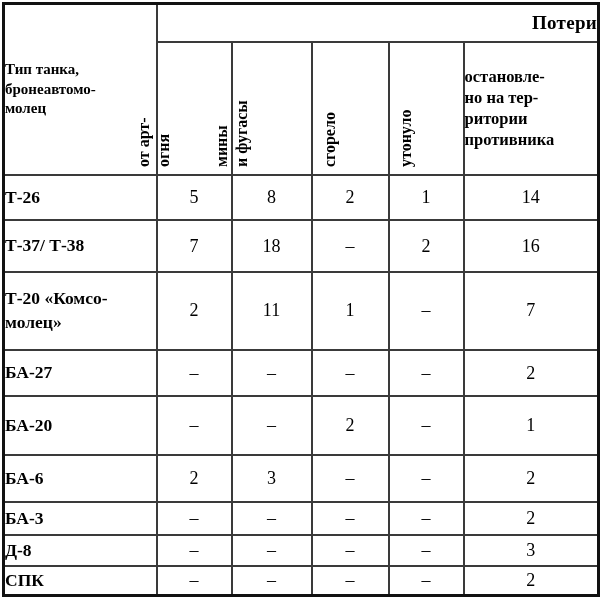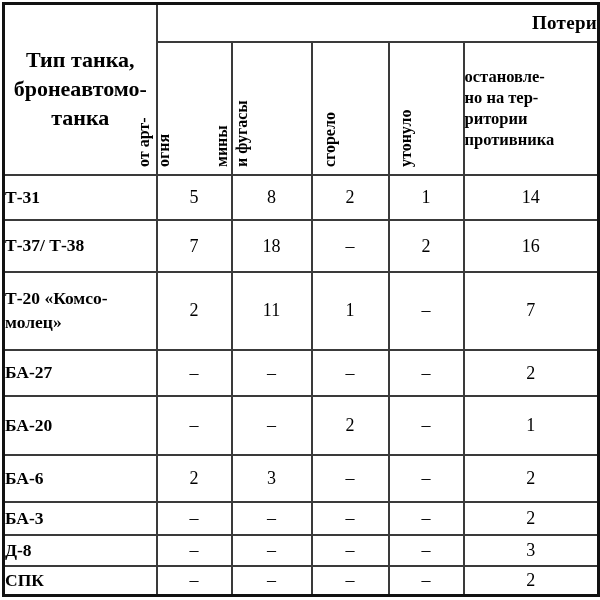--- a/index.html
+++ b/index.html
@@ -48,24 +48,24 @@
   td.group-head {
     text-align: right;
     vertical-align: middle;
     font-weight: bold;
     font-size: 19px;
     letter-spacing: 0.3px;
     height: 37px;
   }
   
   td.rowlabel-head {
-    text-align: center;
-    vertical-align: middle;
-    font-weight: bold;
-    font-size: 22px;
+    text-align: left;
+    vertical-align: middle;
+    font-weight: bold;
+    font-size: 15px;
     line-height: 1.3;
     padding: 0 5px;
   }
   
   td.vhead {
     vertical-align: middle;
     text-align: center;
     height: 128px;
     position: relative;
   }
@@ -130,21 +130,21 @@
       <col class="c-burn">
       <col class="c-drown">
       <col class="c-stop">
     </colgroup>
     <tbody>
 
       <tr>
         <td class="rowlabel-head" rowspan="2">
           <span>Тип танка,</span><br>
           <span>бронеавтомо-</span><br>
-          <span>танка</span>
+          <span>молец</span>
         </td>
         <td class="group-head" colspan="5">Потери</td>
       </tr>
 
       <tr>
         <td class="vhead two">
           <span class="vrot">
             <span class="vline">от арт-</span>
             <span class="vline">огня</span>
           </span>
@@ -167,21 +167,21 @@
         </td>
         <td class="stop-head">
           <span class="sline">остановле-</span>
           <span class="sline">но на тер-</span>
           <span class="sline">ритории</span>
           <span class="sline">противника</span>
         </td>
       </tr>
 
       <tr style="height:44px">
-        <td class="rowlabel">Т-31</td>
+        <td class="rowlabel">Т-26</td>
         <td class="val">5</td>
         <td class="val">8</td>
         <td class="val">2</td>
         <td class="val">1</td>
         <td class="val">14</td>
       </tr>
       <tr style="height:50px">
         <td class="rowlabel">Т-37/ Т-38</td>
         <td class="val">7</td>
         <td class="val">18</td>

